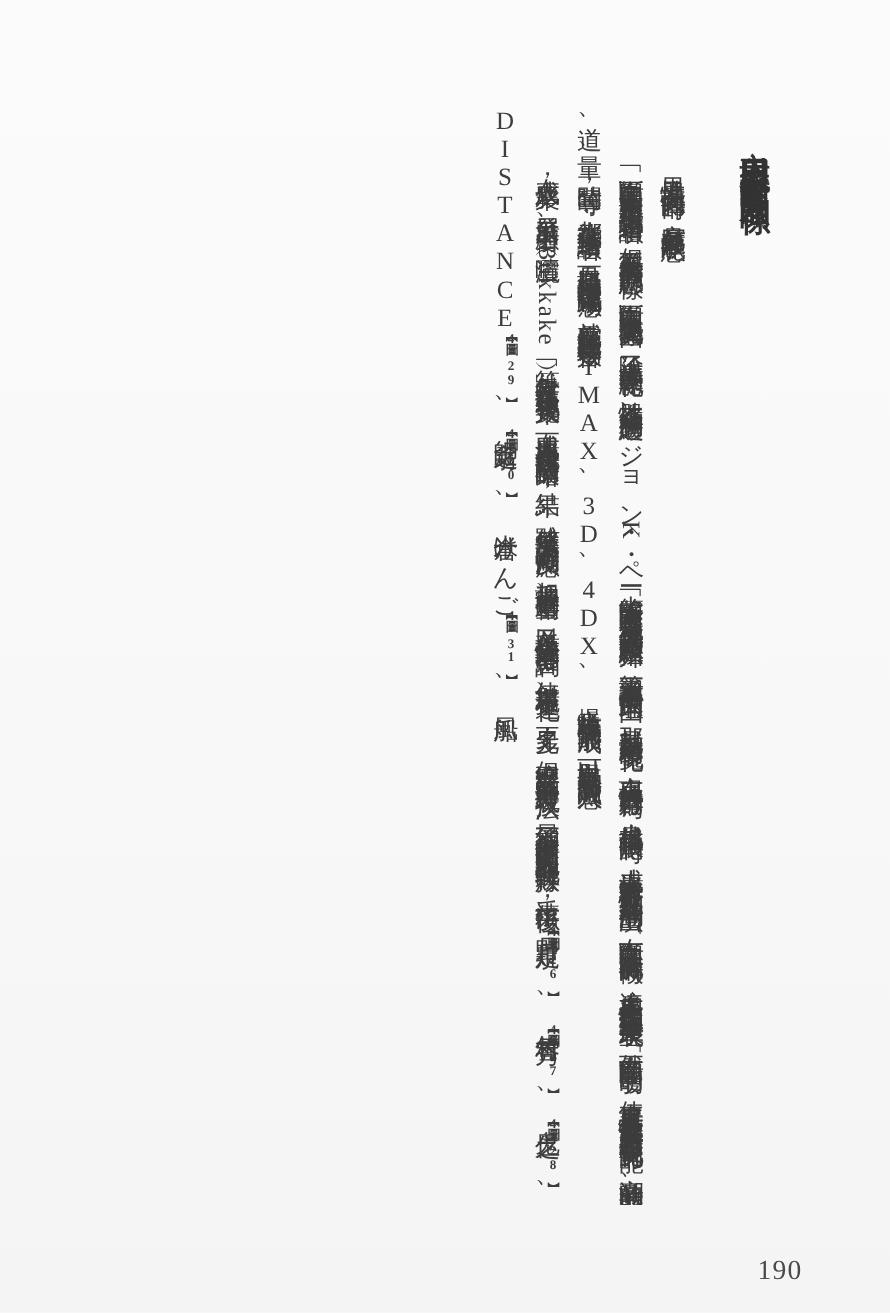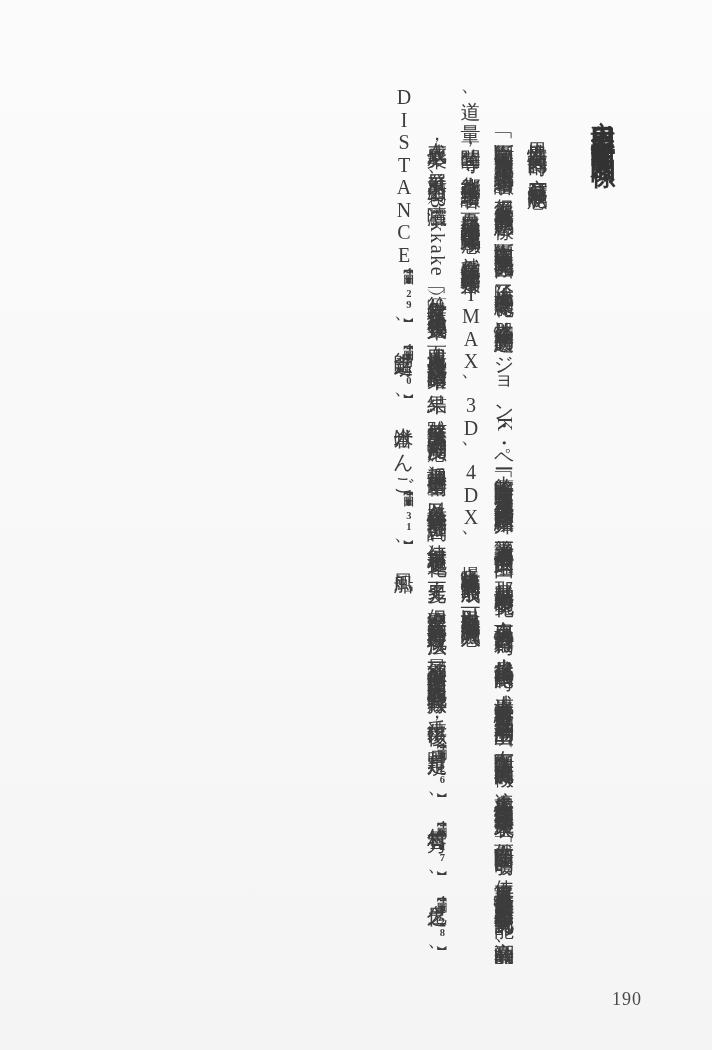--- a/index.html
+++ b/index.html
@@ -30,22 +30,22 @@
   }
   .latin-upright{text-orientation:upright;letter-spacing:0.5px;}
   .figref{
     display:inline-block;
     height:48px;
     font-size:10.5px;line-height:11.5px;letter-spacing:0;
     font-weight:bold;text-orientation:upright;
     vertical-align:middle;text-indent:0;text-align:start;
   }
   .page-number{
-    position:absolute;right:70px;bottom:40px;
-    font-size:18px;letter-spacing:1px;color:#4a4a4a;
+    position:absolute;right:70px;bottom:21px;
+    font-size:22px;letter-spacing:1px;color:#4a4a4a;
     font-family:"Liberation Serif","DejaVu Serif",serif;
   }
 </style>
 </head>
 <body>
 
 <div class="page">
   <div class="text-block">
     <h1 class="heading">內射表現與「斷面圖」的關係</h1>
     <div>

